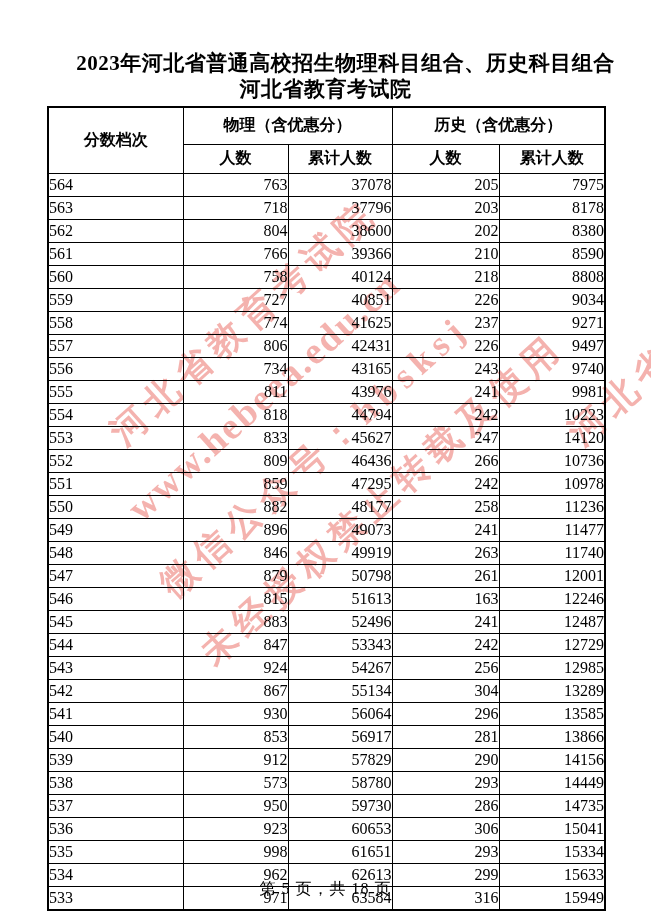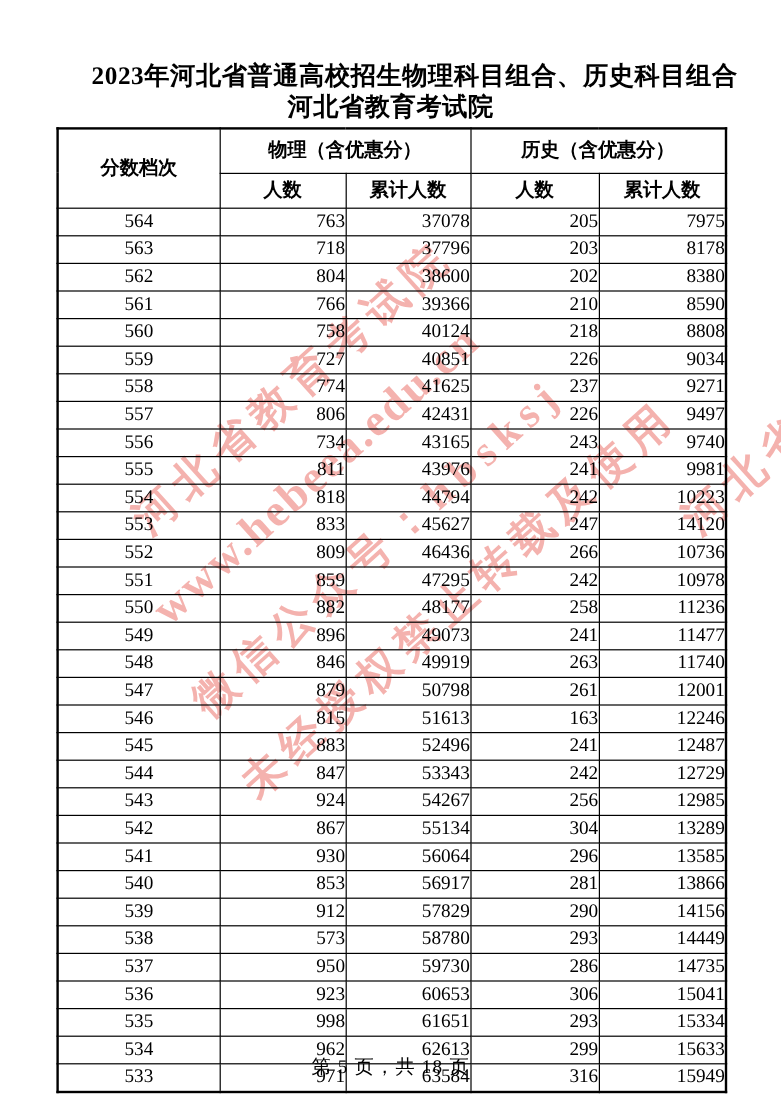--- a/index.html
+++ b/index.html
@@ -61,21 +61,21 @@
   }
   th {
     font-size:16px; font-weight:bold;
     text-align:center;
     background:transparent;
   }
   tr.hdr1 { height:37px;margin-left:24px; }
   tr.hdr2 { height:29px; }
   tbody tr { height:22.25px; }
   td { font-size:16px; line-height:22px; }
-  td.score { text-align:center; }
+  td.score { }
   td.num { text-align:right; padding-right:5px; }
   .page-footer {
     position:absolute; top:879px; left:0; width:651px;
     text-align:center;
     font-size:16px;
     letter-spacing:1px;
   }
 </style>
 </head>
 <body>

